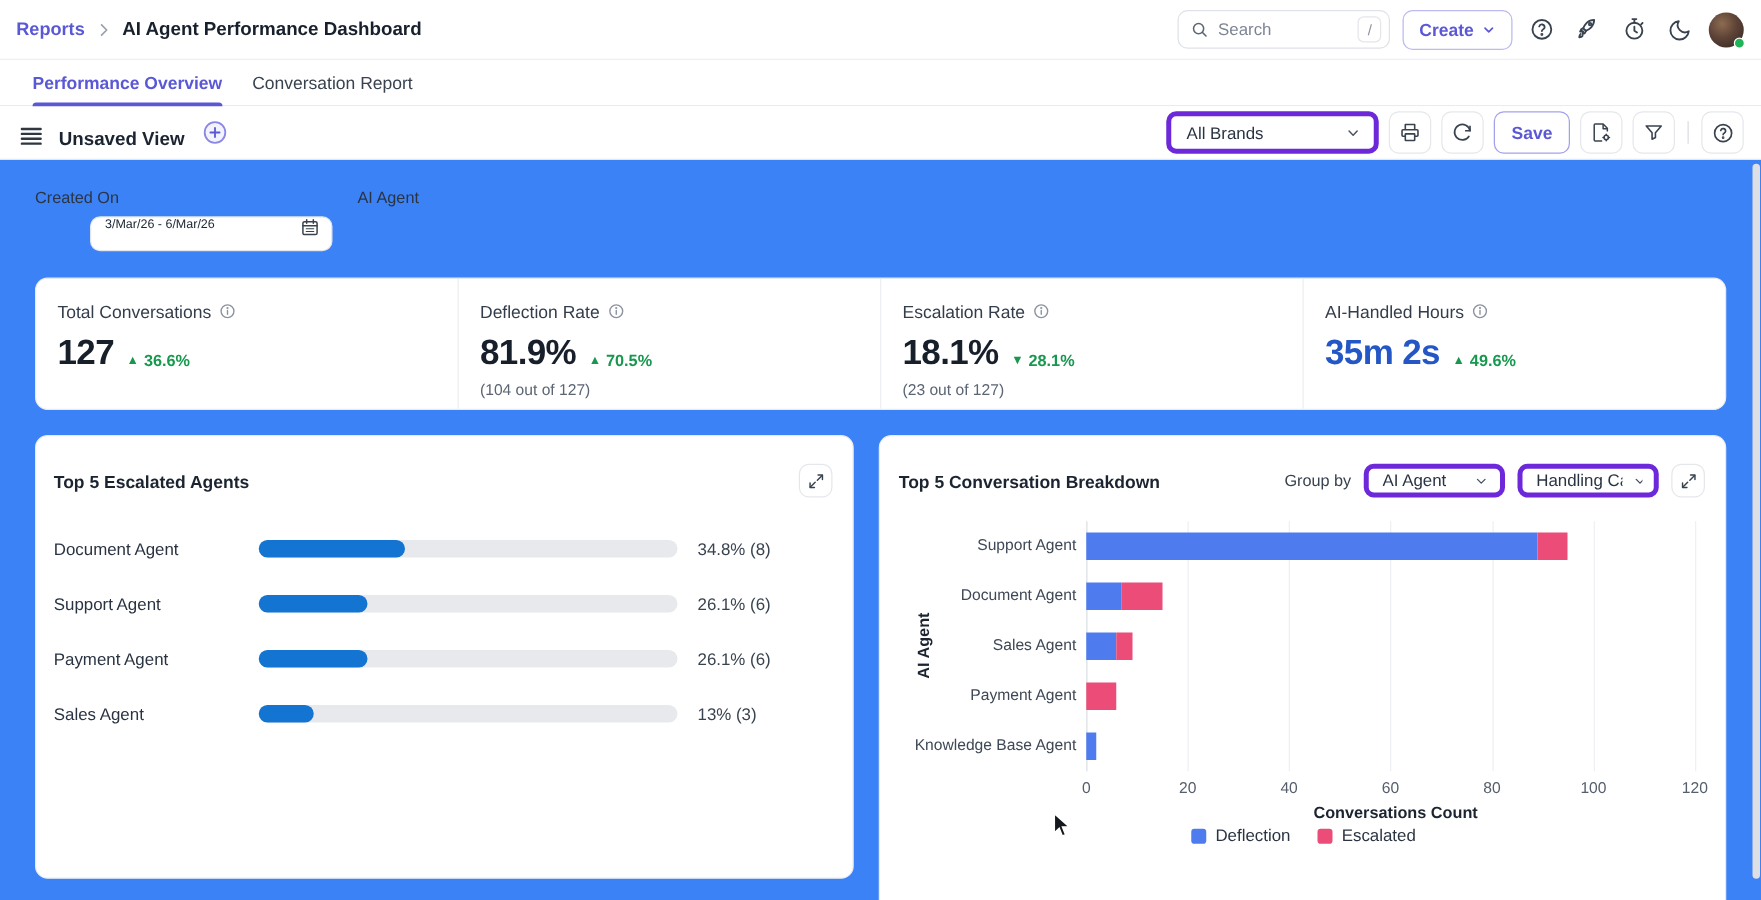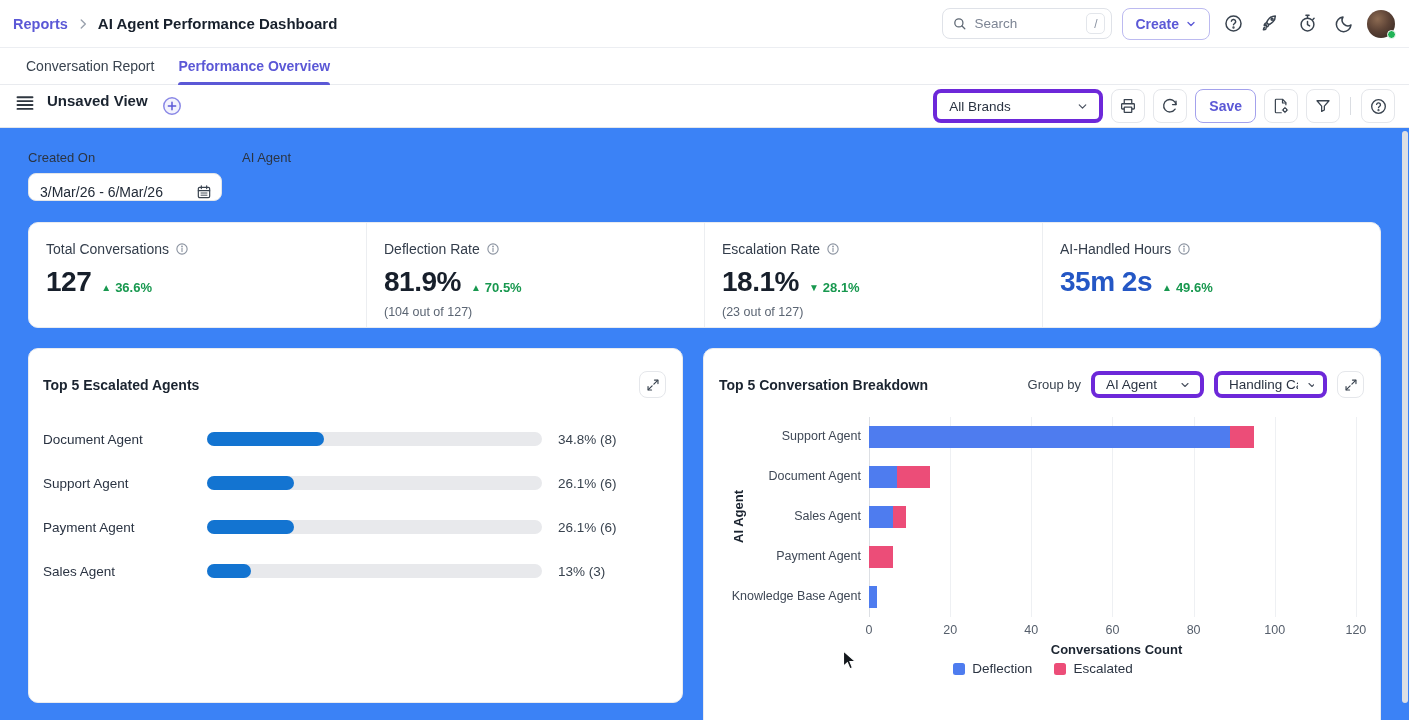--- a/index.html
+++ b/index.html
@@ -33,40 +33,40 @@
   
   .tabs { height:37px; display:flex; gap:24px; padding:0 0 0 26px; background:#fff; border-bottom:1px solid #e9ebef; }
   .tab { position:relative; display:flex; align-items:center; font-size:14px; color:#39434f; cursor:pointer; }
   .tab.active { color:#5b58d6; font-weight:600; }
   .tab.active::after { content:""; position:absolute; left:0; right:0; bottom:-1px; height:3px;
                        background:#5b58d6; border-radius:3px 3px 0 0; }
 
   
   .viewbar { height:43px; display:flex; align-items:center; justify-content:space-between;
              padding:0 14px 0 13px; background:#fff; border-bottom:1px solid #e3e6ea; }
-  .viewbar-left { display:flex; align-items:flex-start; gap:10px; }
+  .viewbar-left { display:flex; align-items:flex-end; gap:10px; }
   .view-name { font-size:15px; font-weight:700; color:#1b2430; }
   .viewbar-right { display:flex; align-items:center; gap:8px; }
   .select { display:flex; align-items:center; justify-content:space-between; gap:8px;
             border:4px solid #6d28d9; border-radius:8px; background:#fff; cursor:pointer;
             font-size:13.5px; color:#2a3342; }
   .brand-select { width:170px; height:34px; padding:0 10px 0 12px; }
   .sqbtn { width:34px; height:34px; border:1px solid #e5e7eb; border-radius:8px; background:#fff;
            display:flex; align-items:center; justify-content:center; cursor:pointer; }
   .save-btn { height:34px; padding:0 13px; border:1px solid #a3a1ec; border-radius:8px; background:#fff;
               color:#5b58d6; font-size:14px; font-weight:600; cursor:pointer; }
   .vdiv { width:1px; height:18px; background:#dadde2; margin:0 2px; }
 
   
   .content { height:592px; background:#3b82f6; padding:22px 28px 0 28px; overflow:hidden; }
   .filters { display:flex; gap:20px; }
   .filter-label { font-size:13px; color:#2b3442; margin-bottom:8px; }
-  .field { display:flex; align-items:flex-end; justify-content:space-between; height:28px; background:#fff;
-           border:1px solid #e2e5e9; border-radius:8px; padding:0 9px 0 11px; font-size:14px;
-           color:#222b38; cursor:pointer; }
+  .field { display:flex; align-items:flex-start; justify-content:space-between; height:28px; background:#fff;
+           border:1px solid #e2e5e9; border-radius:8px; padding:0 9px 0 11px; font-size:10px;
+           color:#222b38; cursor:pointer;margin-left:44px; }
   .date-field { width:194px; }
   .agent-field { width:198px; }
 
   
   .kpi-card { margin-top:21px; height:106px; background:#fff; border:1px solid #e9ebef; border-radius:10px;
               display:flex; }
   .kpi { flex:1; padding:18px 16px 0 17px; }
   .kpi + .kpi { border-left:1px solid #eceef1; }
   .kpi-head { display:flex; align-items:center; gap:6px; font-size:14px; color:#333d4b; }
   .kpi-val-row { display:flex; align-items:baseline; gap:10px; margin-top:9px; }
@@ -187,22 +187,22 @@
             </svg>
         </span>
       </button>
       <div class="avatar">
         <span class="dot"></span>
       </div>
     </div>
   </header>
 
   <nav class="tabs">
+    <div class="tab active">Performance Overview</div>
     <div class="tab">Conversation Report</div>
-    <div class="tab active">Performance Overview</div>
   </nav>
 
   <div class="viewbar">
     <div class="viewbar-left">
       <button class="iconbtn">
         <span>
           <svg class="ic" width="18" height="16" viewBox="0 0 18 16" stroke="#2f3740" stroke-width="1.9" stroke-linecap="round">
               <path d="M1.5 2.2h15M1.5 6.1h15M1.5 10h15M1.5 13.9h15"></path>
             </svg>
         </span>

